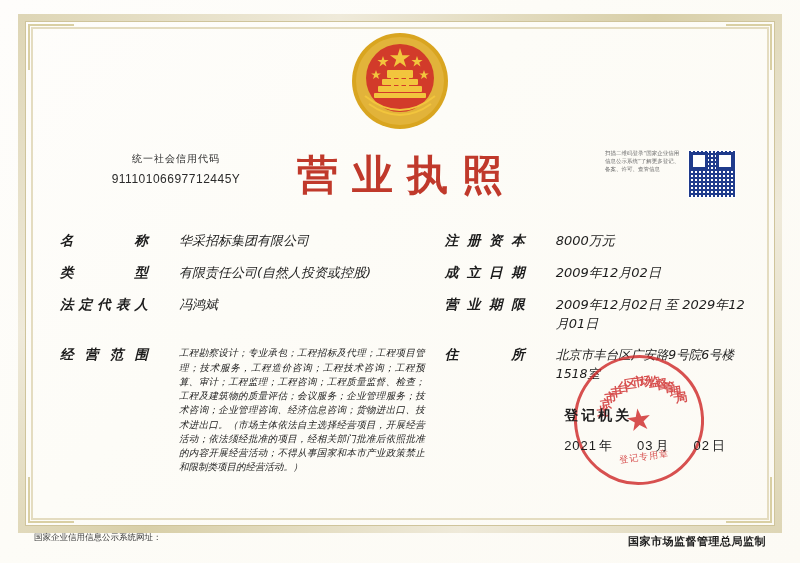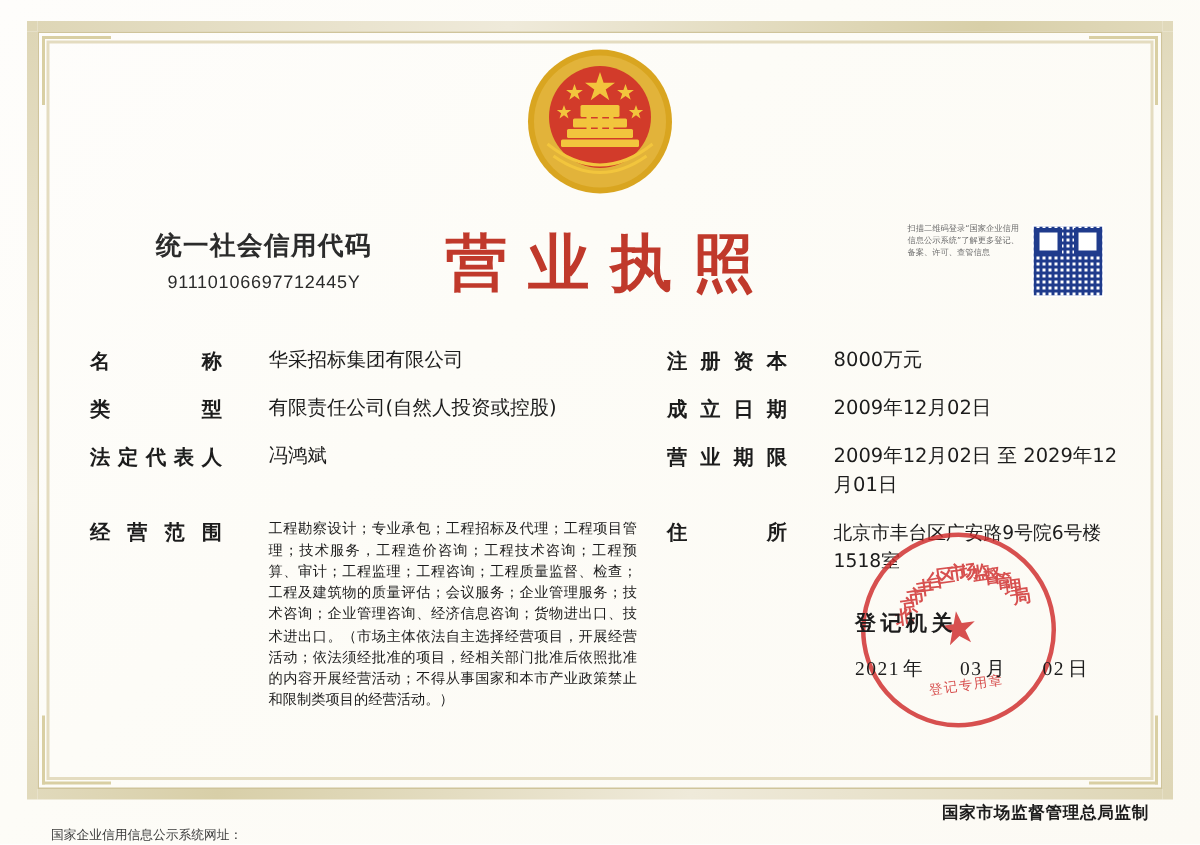--- a/index.html
+++ b/index.html
@@ -90,22 +90,22 @@
   
   .credit-block {
     position: absolute;
     left: 86px;
     top: 152px;
     width: 180px;
     text-align: center;
   }
   .credit-label {
     font-family: "DejaVu Sans", "Liberation Sans", sans-serif;
-    font-size: 17px;
-    font-weight: bold;
+    font-size: 10px;
+    font-weight: normal;
     color: #2b2b2b;
     letter-spacing: 1px;
   }
   .credit-value {
     margin-top: 6px;
     font-family: "Liberation Sans", sans-serif;
     font-size: 12px;
     color: #2b2b2b;
     letter-spacing: 0.5px;
   }
@@ -155,20 +155,21 @@
     right: 50px;
     top: 232px;
   }
   .row {
     display: flex;
     margin-bottom: 13px;
   }
   .col {
     display: flex;
     align-items: flex-start;
+    font-style: italic;
   }
   .col-left { width: 370px; }
   .col-right { width: 330px; }
   .lbl {
     flex: 0 0 auto;
     width: 88px;
     font-family: "DejaVu Sans", "Liberation Sans", sans-serif;
     font-size: 13.5px;
     font-weight: bold;
     color: #1c1c1c;
@@ -215,21 +216,21 @@
   }
   .date-line {
     margin-top: 12px;
     font-size: 13px;
     color: #1c1c1c;
     letter-spacing: 1px;
     display: flex;
     align-items: baseline;
     gap: 2px;
   }
-  .date-line .num { font-family: Liberation Serif, serif; text-align: right; }
+  .date-line .num { font-family: Liberation Sans, sans-serif; text-align: right; }
   .date-line .gap { display: inline-block; width: 20px; }
 
   
   .seal {
     position: absolute;
     right: 96px;
     bottom: 78px;
     width: 124px;
     height: 124px;
     border: 3px solid #cf2b2b;
@@ -269,21 +270,21 @@
     font-family: "DejaVu Sans", "Liberation Sans", sans-serif;
     font-size: 9px;
     color: #cf2b2b;
     letter-spacing: 1px;
   }
 
   
   .footer-left {
     position: absolute;
     left: 34px;
-    bottom: 0;
+    bottom: 19px;
     font-family: "DejaVu Sans", "Liberation Sans", sans-serif;
     font-size: 8.5px;
     color: #3a3a3a;
     letter-spacing: 0;
   }
   .footer-right {
     position: absolute;
     right: 34px;
     bottom: 14px;
     font-family: "DejaVu Sans", "Liberation Sans", sans-serif;

